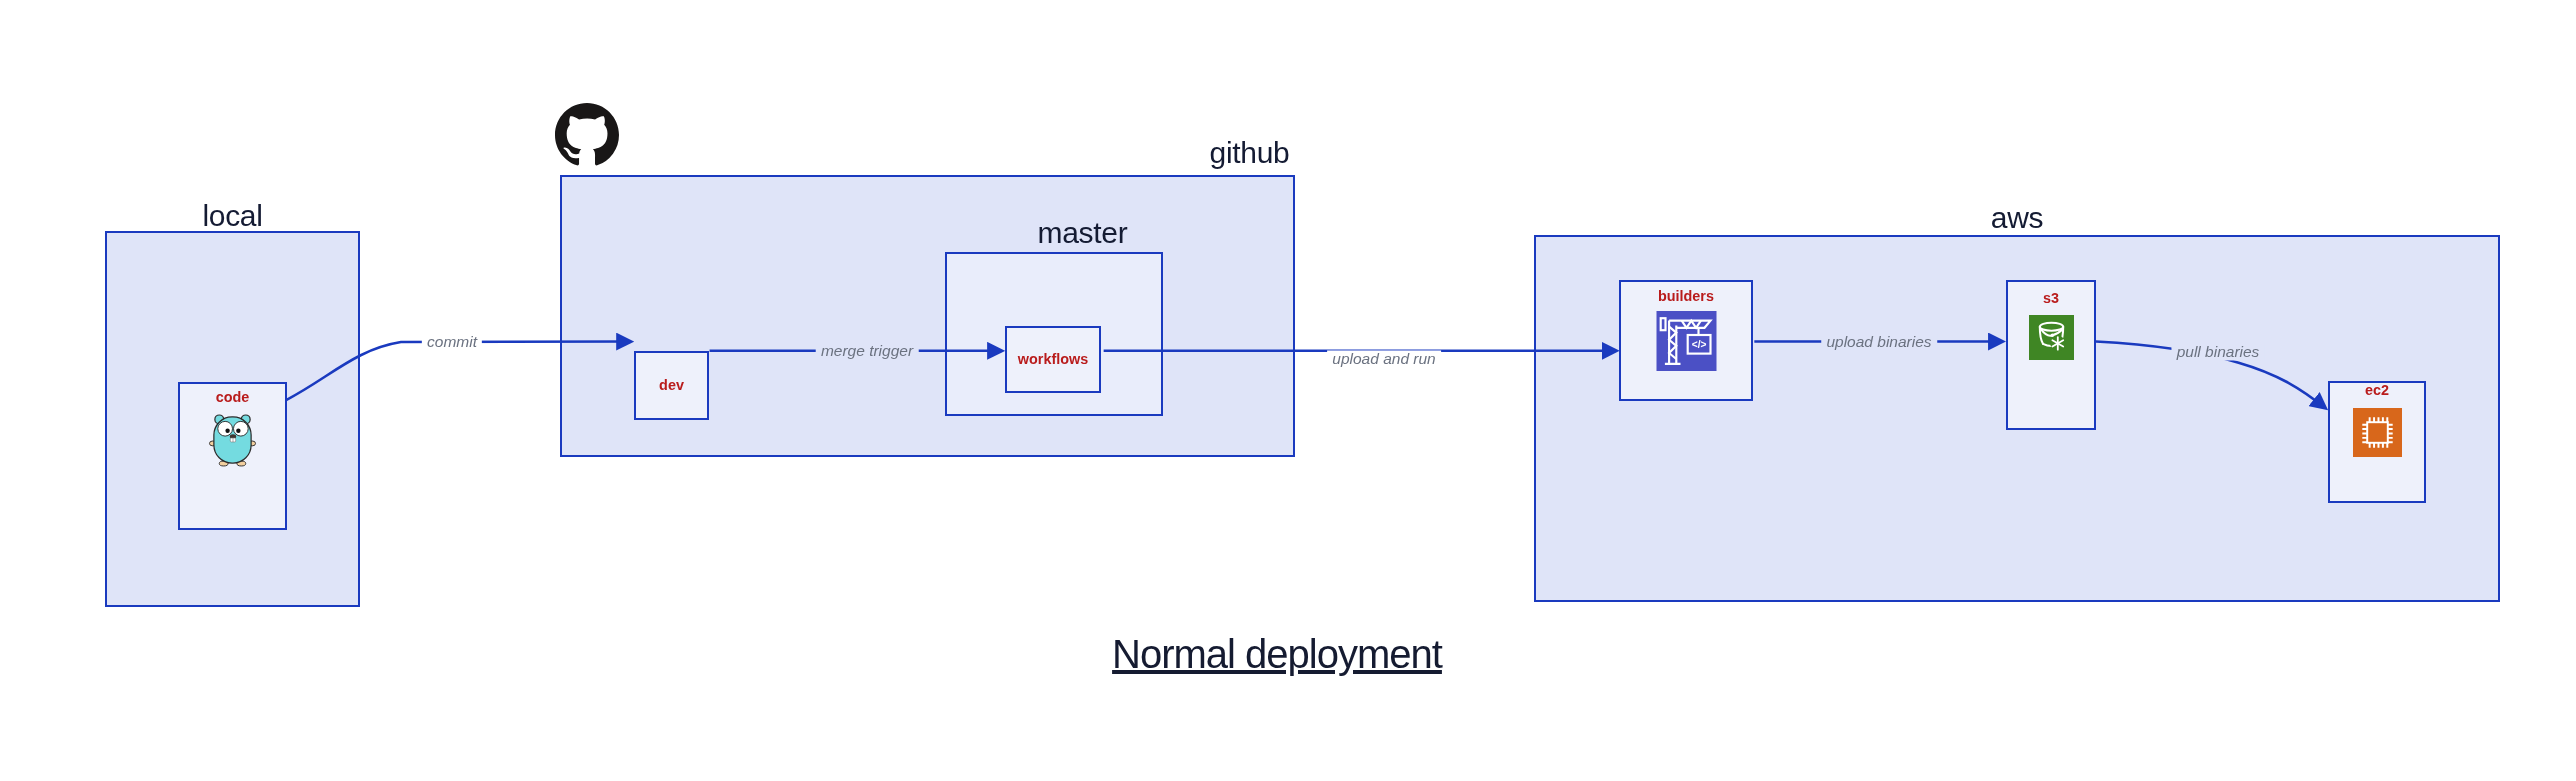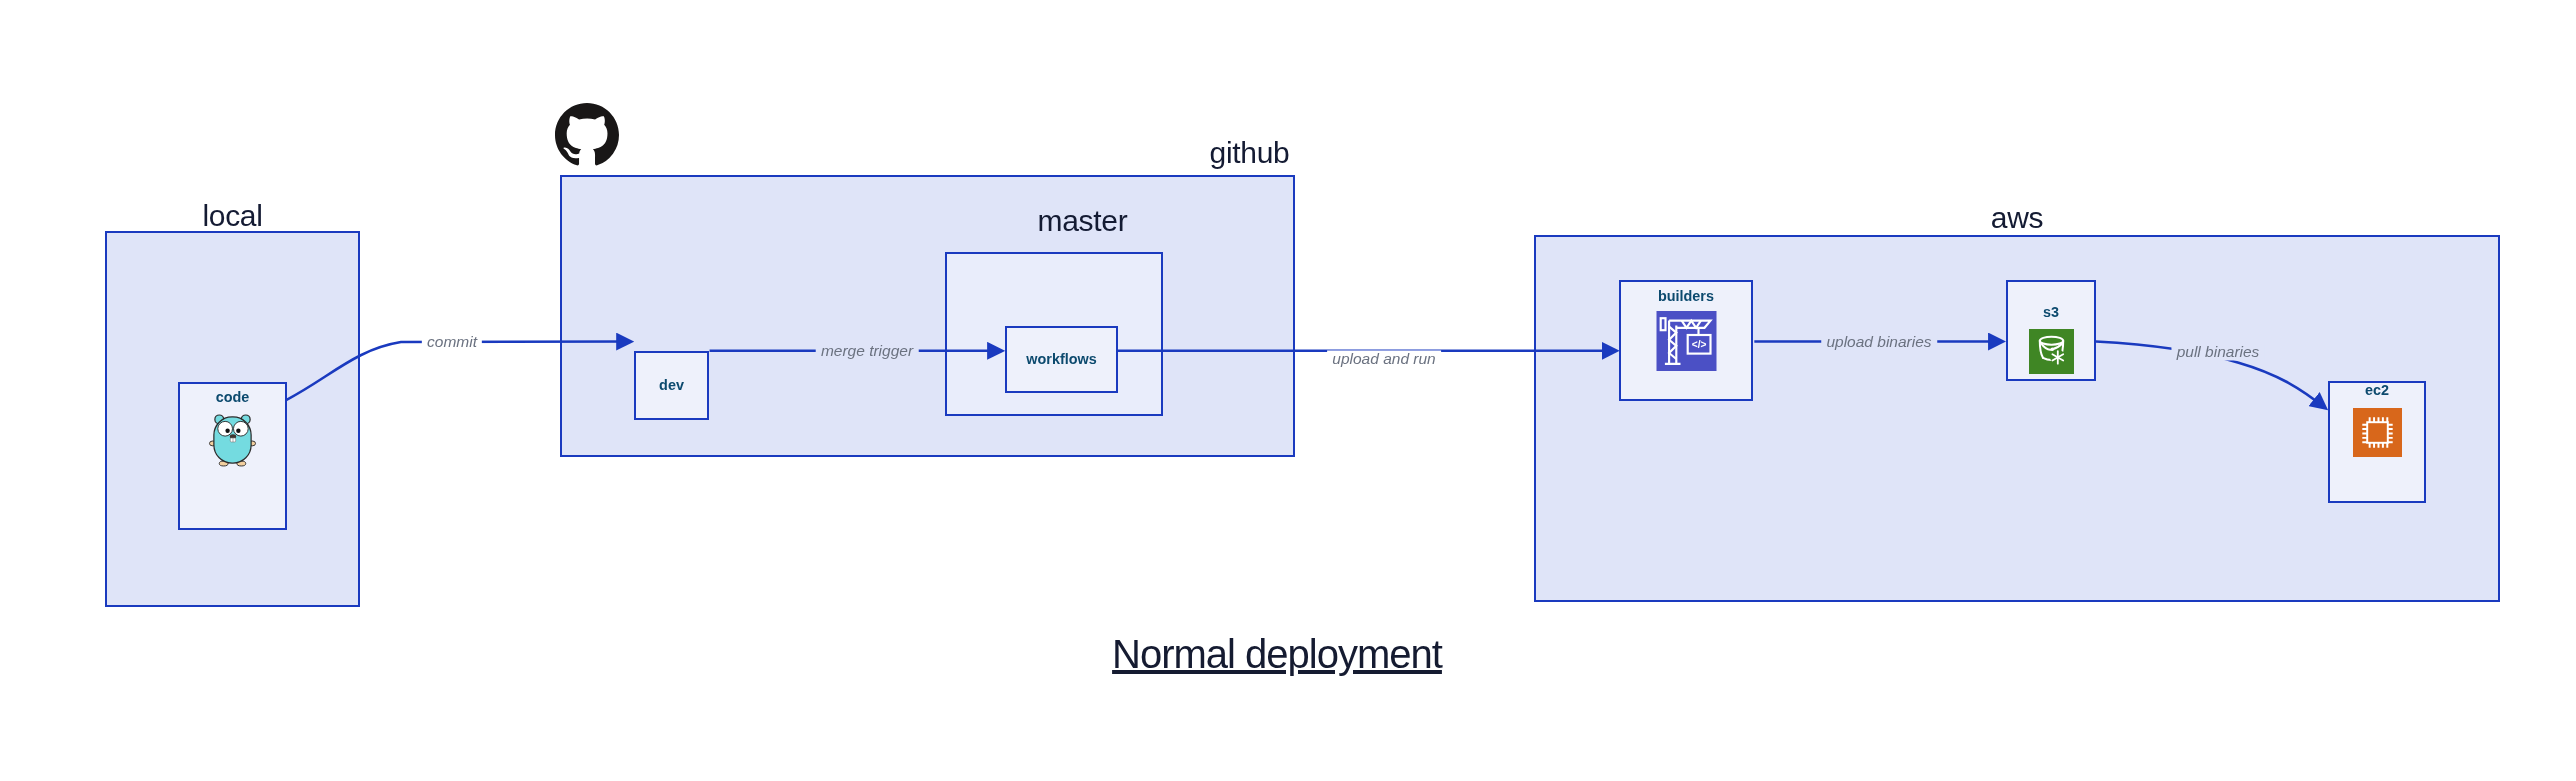--- a/index.html
+++ b/index.html
@@ -11,31 +11,31 @@
 
   .region { position:absolute; background:#dfe4f8; border:2.6px solid #1a3abf; box-sizing:border-box; }
   #region-local  { left:105px;  top:231px; width:255px;  height:376px; }
   #region-github { left:560px; top:175px; width:735px; height:282px; }
   #region-aws    { left:1534px; top:235px; width:966px; height:367px; }
   #region-master { left:945px; top:252px; width:218px;  height:164px; background:#e9edfb; }
 
   .region-label { position:absolute; font-size:30px; color:#141b33; text-align:center; letter-spacing:-0.3px; }
   #label-local  { left:105px;  top:199px; width:255px; }
   #label-github { left:1172px; top:136px; width:155px; }
-  #label-master { left:1005px; top:204px; width:155px; }
+  #label-master { left:1005px; top:216px; width:155px; }
   #label-aws    { left:1534px; top:201px; width:966px; }
 
   .node { position:absolute; background:#eef1fb; border:2.1px solid #1a3abf; box-sizing:border-box;
           display:flex; flex-direction:column; align-items:center; }
-  .node-label { font-size:14.4px; font-weight:bold; color:#0c4a6e; text-align:center; line-height:1.1; }
+  .node-label { font-size:14.4px; font-weight:bold; color:#b91c1c; text-align:center; line-height:1.1; }
   #node-code      { left:178px;  top:382px; width:109px; height:148px; padding-top:6.2px; }
   #node-dev       { left:634px; top:307px; width:75px; height:69px; justify-content:center;margin-top:44px; }
-  #node-workflows { left:1005px; top:326px; width:113px; height:67px; justify-content:center;align-items:center; }
+  #node-workflows { left:1005px; top:326px; width:96px; height:67px; justify-content:center;align-items:center; }
   #node-builders  { left:1619px; top:280px; width:134px; height:121px; padding-top:7.2px; }
-  #node-s3        { left:2006px; top:280px; width:90px; height:101px; padding-top:23px; }
+  #node-s3        { left:2006px; top:280px; width:90px; height:150px; padding-top:9px; }
   #node-ec2       { left:2328px; top:381px; width:98px; height:122px; padding-top:0; }
   .node-icon { margin-top:6.2px; display:block; }
 
   .edge-label { position:absolute; transform:translate(-50%,-50%); font-size:15.5px; font-style:italic;
                 color:#6b7280; white-space:nowrap; padding:0 5.2px; line-height:1.1; }
   .on-white  { background:#ffffff; }
   .on-region { background:#dfe4f8; }
   #edge-label-commit          { left:452px;  top:342px; }
   #edge-label-merge-trigger   { left:867px; top:351px; }
   #edge-label-upload-and-run  { left:1384px; top:351px;margin-top:8px; }

